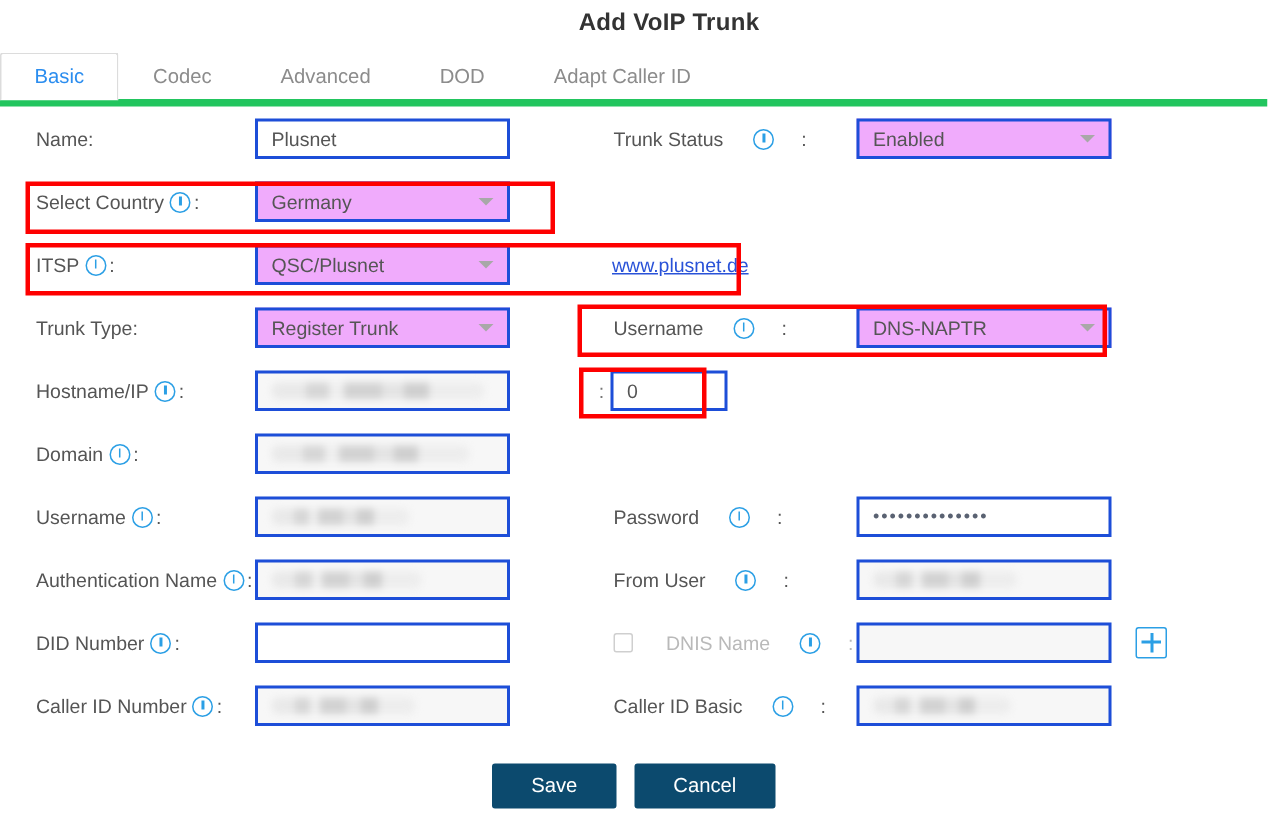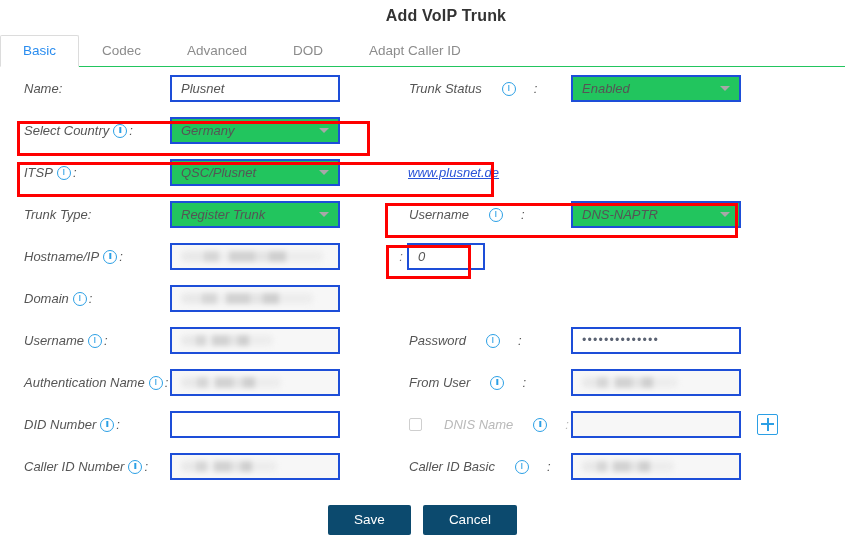--- a/index.html
+++ b/index.html
@@ -26,21 +26,21 @@
     padding-top: 7px;
     letter-spacing: .2px;
     padding-left: 47px;
   }
 
   
   .tabbar {
     position: relative;
     margin-top: 10px;
     height: 31px;
-    border-bottom: 1px solid #22c55e;
+    border-bottom: 5px solid #22c55e;
     display: flex;
     align-items: flex-end;
     padding-left: 0px;
   }
   .tab {
     font-size: 13.5px;
     color: #8c8c8c;
     padding: 7px 22px 8px 22px;
     line-height: 15px;
     cursor: pointer;
@@ -59,21 +59,20 @@
 
   
   .form {
     position: relative;
     padding: 0;
   }
   .row {
     display: flex;
     align-items: center;
     height: 42px;
-    font-style: italic;
   }
   .cell-left, .cell-right {
     display: flex;
     align-items: center;
   }
   .cell-left  { width: 395px; }
   .cell-right { width: 440px; }
 
   .label {
     font-size: 13px;
@@ -125,21 +124,21 @@
     display: flex;
     align-items: center;
     padding: 0 9px;
     font-size: 13px;
     color: #555555;
     position: relative;
   }
   .field.readonly { background: #f7f7f7; }
   .field.select {
     padding-right: 24px;
-    background: #22c55e;
+    background: #f0abfc;
   }
   .caret {
     position: absolute;
     right: 9px;
     top: 50%;
     margin-top: -2px;
     width: 0; height: 0;
     border-left: 5px solid transparent;
     border-right: 5px solid transparent;
     border-top: 5px solid #a8a8a8;

